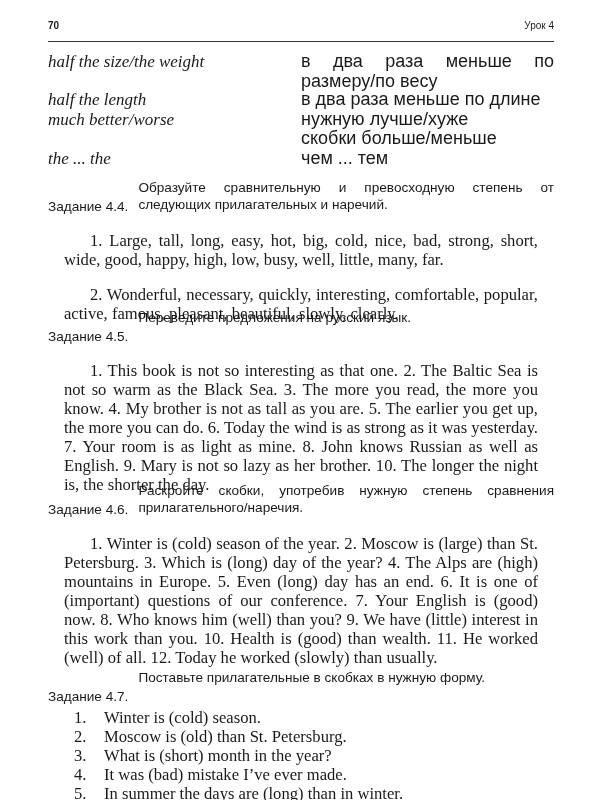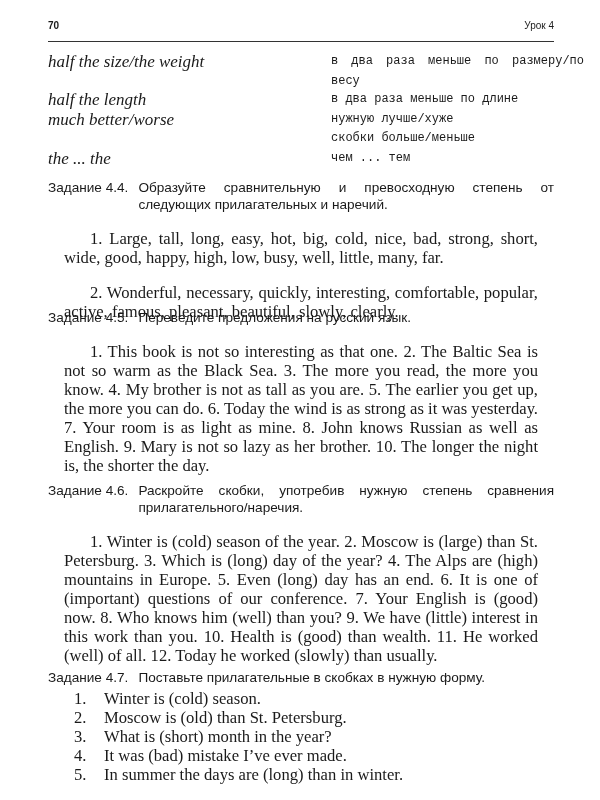--- a/index.html
+++ b/index.html
@@ -9,27 +9,27 @@
     font-family: "Liberation Sans", sans-serif; font-size: 10px; }
   .header .num { position: absolute; left: 0; top: 0; font-weight: bold; }
   .header .lesson { position: absolute; right: 0; top: 0; }
   .rule { position: absolute; top: 41px; left: 0; width: 506px; height: 0; border-top: 1.5px solid #333; }
 
   .phrases { position: absolute; top: 52px; left: 0; width: 506px; }
   .phrase-row { position: relative; height: 19.5px; }
   .phrase-row.tall { height: 38px; }
   .phrase-en { position: absolute; left: 0; top: 0; font-family: "Liberation Serif", serif;
     font-style: italic; font-size: 17px; line-height: 19.5px; }
-  .phrase-ru { position: absolute; left: 253px; top: 0; width: 253px; font-family: Liberation Mono, monospace;
-    font-size: 12px; line-height: 19.5px; text-align: justify; text-align-last: left; margin-left: 30px; }
+  .phrase-ru { position: absolute; left: 253px; top: 0; width: 253px; font-family: Liberation Sans, sans-serif;
+    font-size: 18px; line-height: 19.5px; text-align: justify; text-align-last: left; }
 
   .task { position: absolute; left: 0; width: 506px; }
   .task-head { font-family: "Liberation Sans", sans-serif; font-size: 13.6px; line-height: 17px;
     display: flex; }
-  .task-label { white-space: nowrap; padding-right: 10px; }
+  .task-label { white-space: nowrap; padding-right: 10px; margin-top: 19px; }
   .task-title { flex: 1; text-align: justify; text-align-last: left; }
   .body-text { font-family: "Liberation Serif", serif; font-size: 16.6px; line-height: 19px;
     text-align: justify; margin-top: 5px; }
   .para { text-indent: 26px; margin: 16px; }
   .list { font-family: "Liberation Serif", serif; font-size: 16.6px; line-height: 19px; margin-top: 3px; }
   .list-item { position: relative; padding-left: 56px; height: 19px; }
   .list-num { position: absolute; left: 26px; top: 0; }
 </style>
 </head>
 <body>

